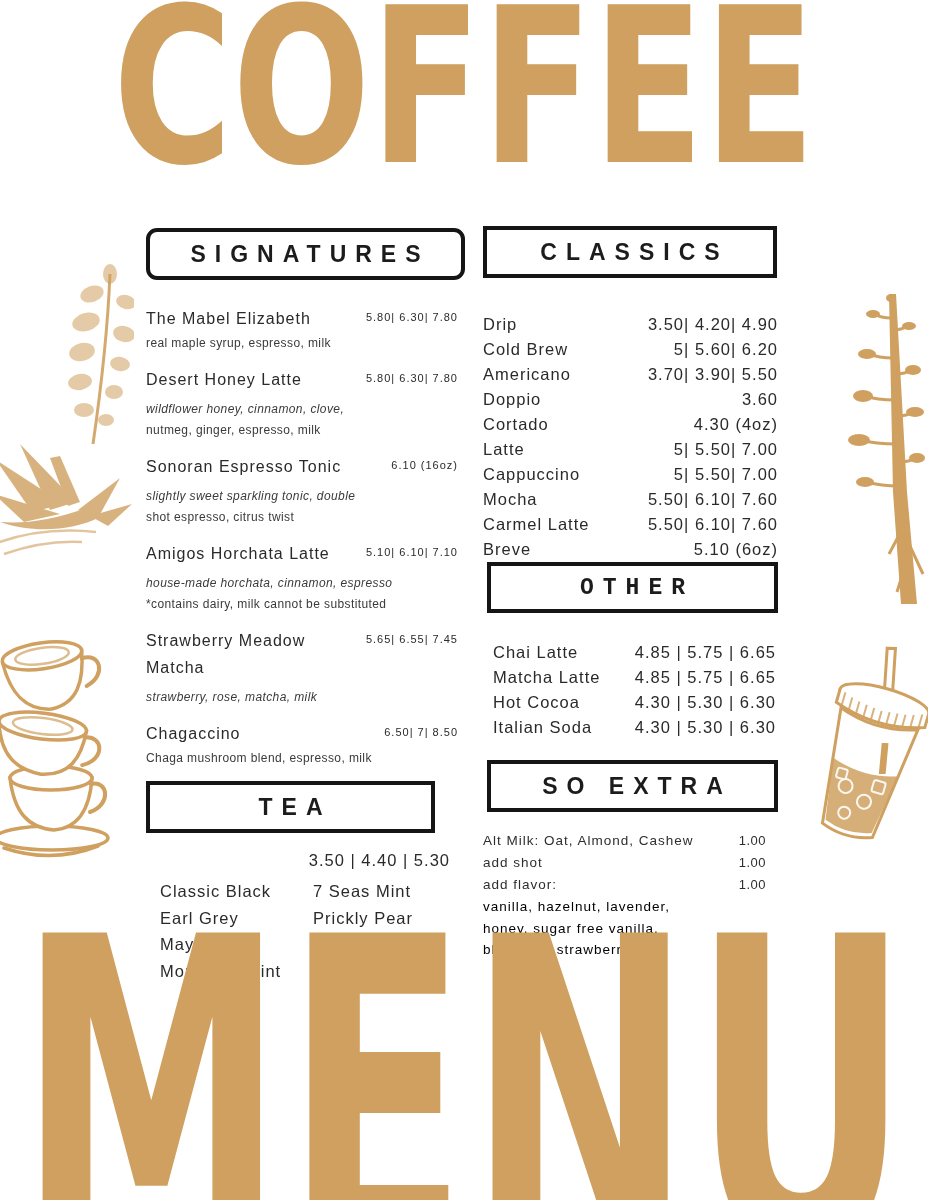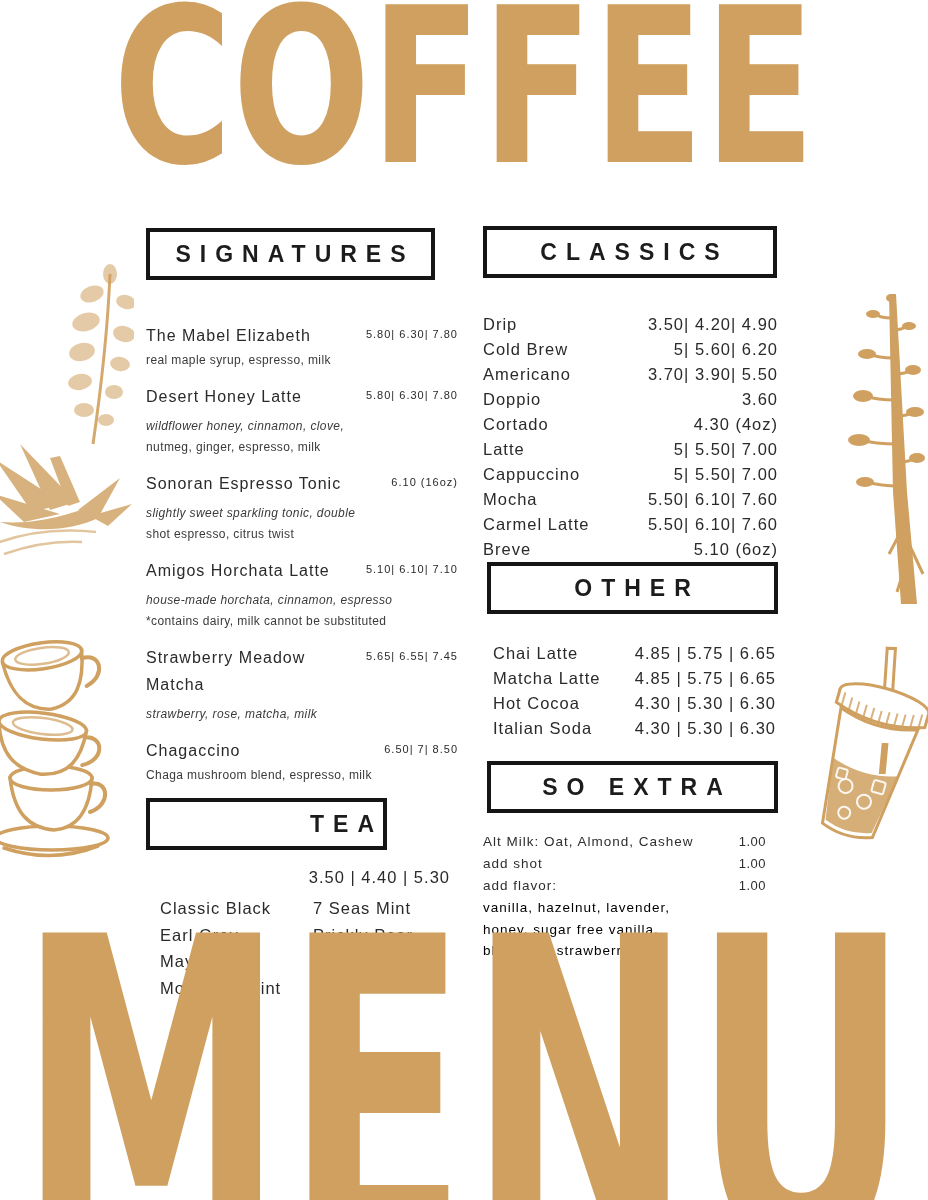--- a/index.html
+++ b/index.html
@@ -20,24 +20,24 @@
   
   .secbox{
     border:4px solid #151515;background:#fff;text-align:center;
     padding:9px 0 8px 0;box-sizing:border-box;
   }
   .secbox .sectitle{
     font-size:23px;font-weight:bold;letter-spacing:9px;color:#1c1c1c;
     padding-left:9px; 
     white-space:nowrap;
   }
-  .box-signatures{width:289px;margin-bottom:42px;}
+  .box-signatures{width:319px;margin-bottom:25px;border-radius:11px;}
   .box-classics{width:294px;margin-bottom:34px;}
-  .box-other{width:291px;margin-left:4px;margin-bottom:27px;}
-  .box-tea{width:241px;margin-bottom:18px;text-align:right;}
+  .box-other{width:291px;margin-left:4px;margin-bottom:27px;font-family:Liberation Mono, monospace;}
+  .box-tea{width:289px;margin-bottom:18px;}
   .box-soextra{width:291px;margin-left:4px;margin-top:20px;margin-bottom:18px;}
 
   
   .sig-item{margin-bottom:13px;}
   .sig-row{display:flex;align-items:flex-start;}
   .sig-name{
     font-size:16px;letter-spacing:1px;color:#2a2a2a;line-height:27px;flex:1 1 auto;
   }
   .sig-price{
     font-size:11px;letter-spacing:1px;color:#2a2a2a;line-height:25px;

